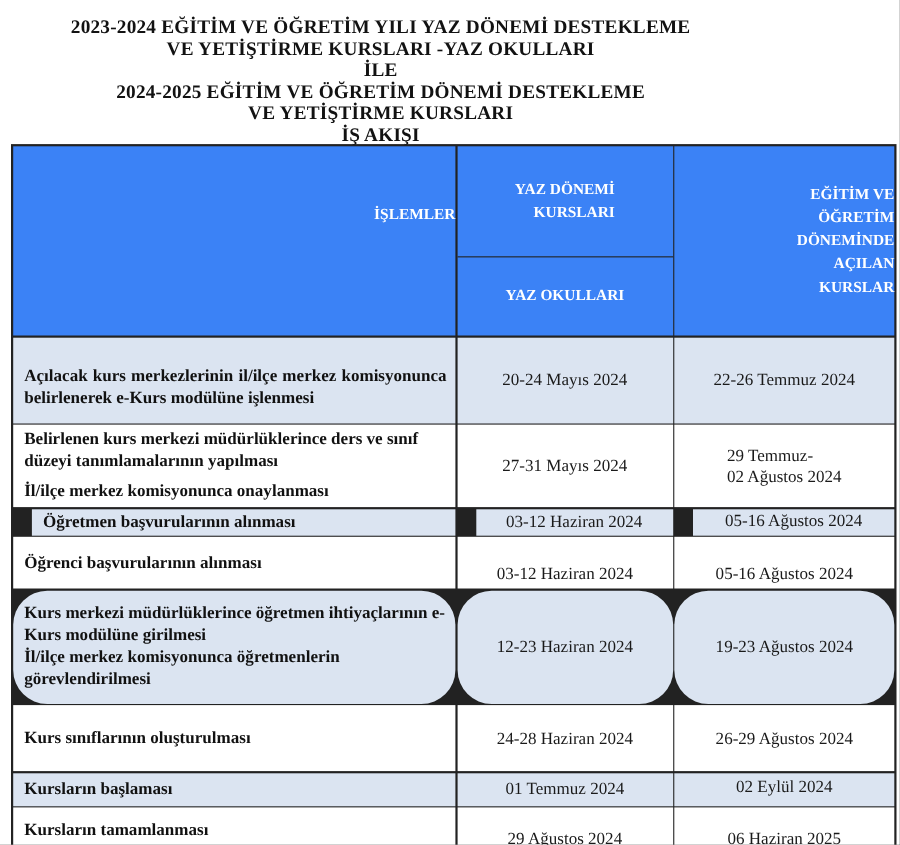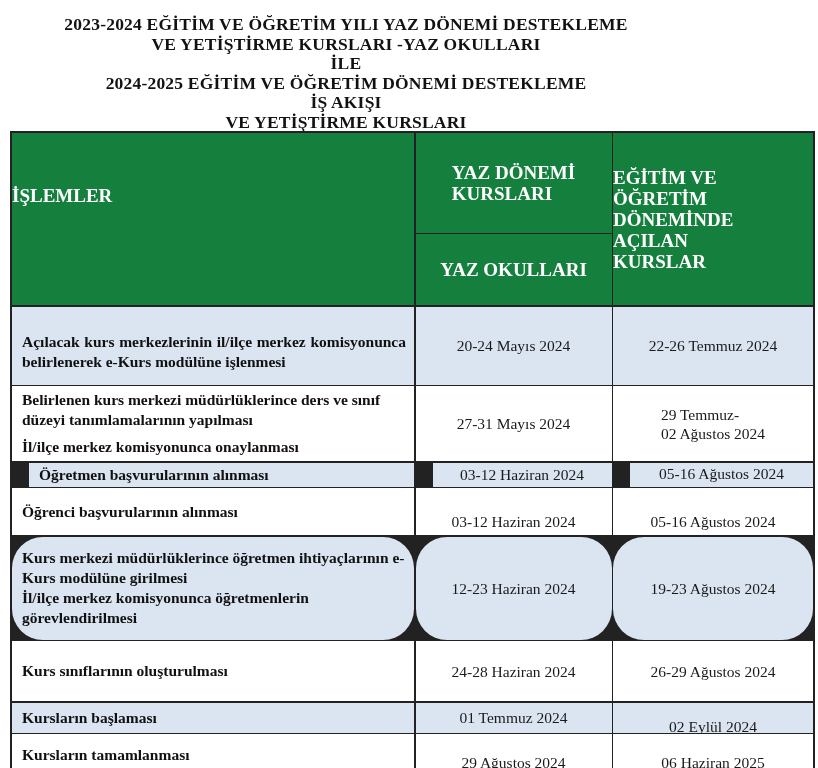--- a/index.html
+++ b/index.html
@@ -16,54 +16,54 @@
   }
   
   .tbl{
     position:absolute;left:10px;top:131px;
     display:grid;grid-template-columns:402px 196px 200px;
     gap:1.5px;background:#222222;padding:2px;
   }
   .c{background:#ffffff;display:flex;flex-direction:column;justify-content:center;box-sizing:border-box;}
   .light{background:#dbe4f1;}
   .head{
-    background:#15803d;color:#ffffff;font-weight:bold;font-size:19px;
-    text-align:left;line-height:21px;white-space:pre-line;
+    background:#3b82f6;color:#ffffff;font-weight:bold;font-size:14px;
+    text-align:right;line-height:21px;white-space:pre-line;
   }
   .hh{height:172px;}
   .rh1{height:78px;}.rh2{height:75px;}.rh3{height:24px;margin-left:17px;}.rh4{height:47px;}
   .rh5{height:103px;border-radius:31px;}.rh6{height:60px;}.rh7{height:30px;}.rh8{height:42px;}
   .up-shift{transform:translateY(-24px);}
   .split{padding:0;justify-content:stretch;}
   .split-top{height:100px;border-bottom:1.5px solid #222222;display:flex;align-items:center;justify-content:center;white-space:pre-line;}
   .split-bot{flex:1;display:flex;align-items:center;justify-content:center;}
   .islem{
     padding:4px 8px 4px 10px;font-weight:bold;font-size:15.5px;line-height:20px;color:#111111;
   }
   .islem p{margin:0;}
   .islem p.just{text-align:justify;margin-top:12px;}
   .islem p.gap{margin-top:7px;}
   .date{
     align-items:center;text-align:left;font-size:15.5px;line-height:19px;
     color:#1a1a1a;white-space:pre-line;
   }
   .low{justify-content:flex-end;padding-bottom:4px;}
-  .high{justify-content:flex-start;padding-top:14px;}
+  .high{justify-content:flex-start;padding-top:3px;}
   .sliver{height:3px;border-top:3.5px solid #4a4a4a;background:#ffffff;}
 </style>
 </head>
 <body>
 
 <div class="title">
   <div>2023-2024 EĞİTİM VE ÖĞRETİM YILI YAZ DÖNEMİ DESTEKLEME</div>
   <div>VE YETİŞTİRME KURSLARI -YAZ OKULLARI</div>
   <div>İLE</div>
   <div>2024-2025 EĞİTİM VE ÖĞRETİM DÖNEMİ DESTEKLEME</div>
+  <div>VE YETİŞTİRME KURSLARI</div>
   <div>İŞ AKIŞI</div>
-  <div>VE YETİŞTİRME KURSLARI</div>
 </div>
 
 <div class="tbl">
 
   <div class="c head hh">
     <span class="up-shift">İŞLEMLER</span>
   </div>
   <div class="c head hh split">
     <div class="split-top">YAZ DÖNEMİ
 KURSLARI</div>

